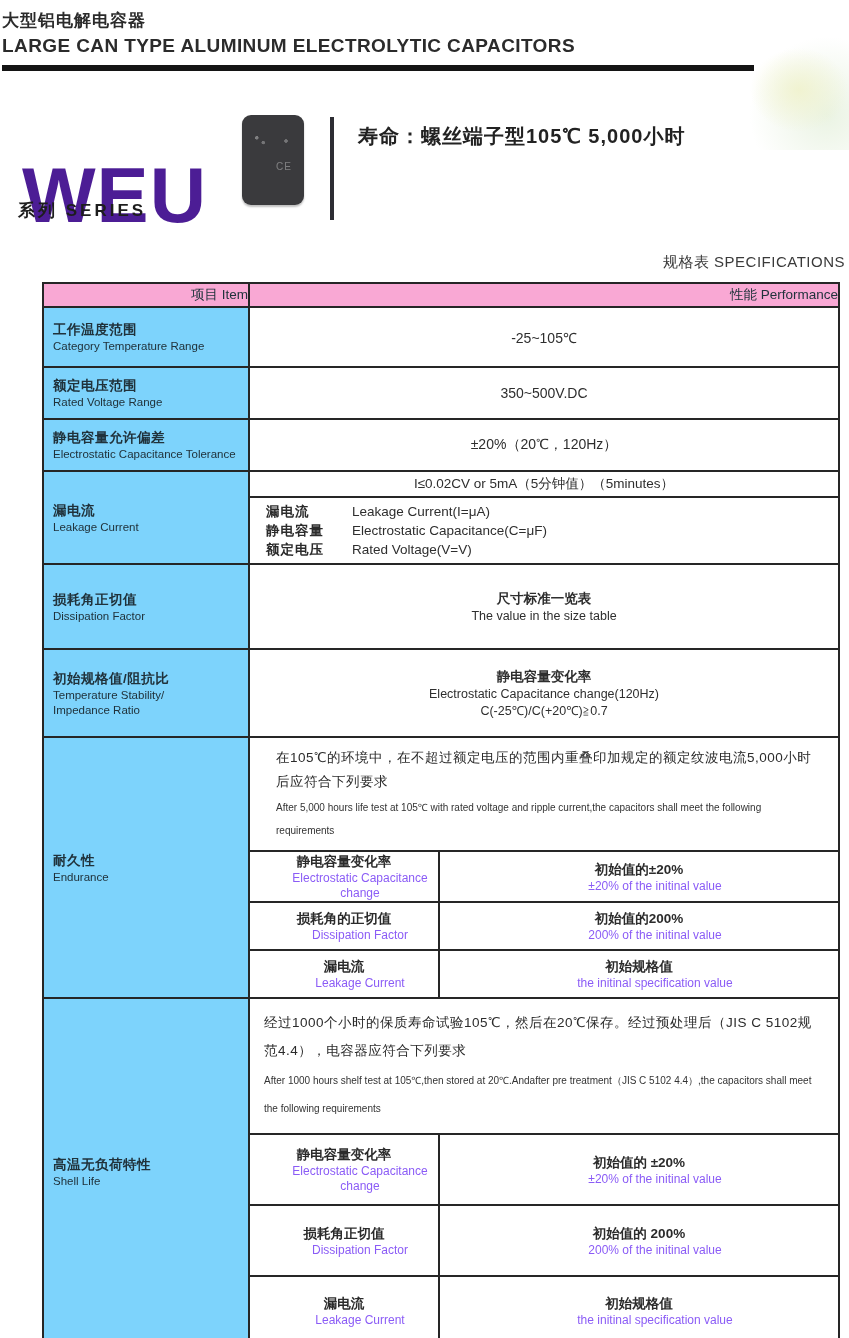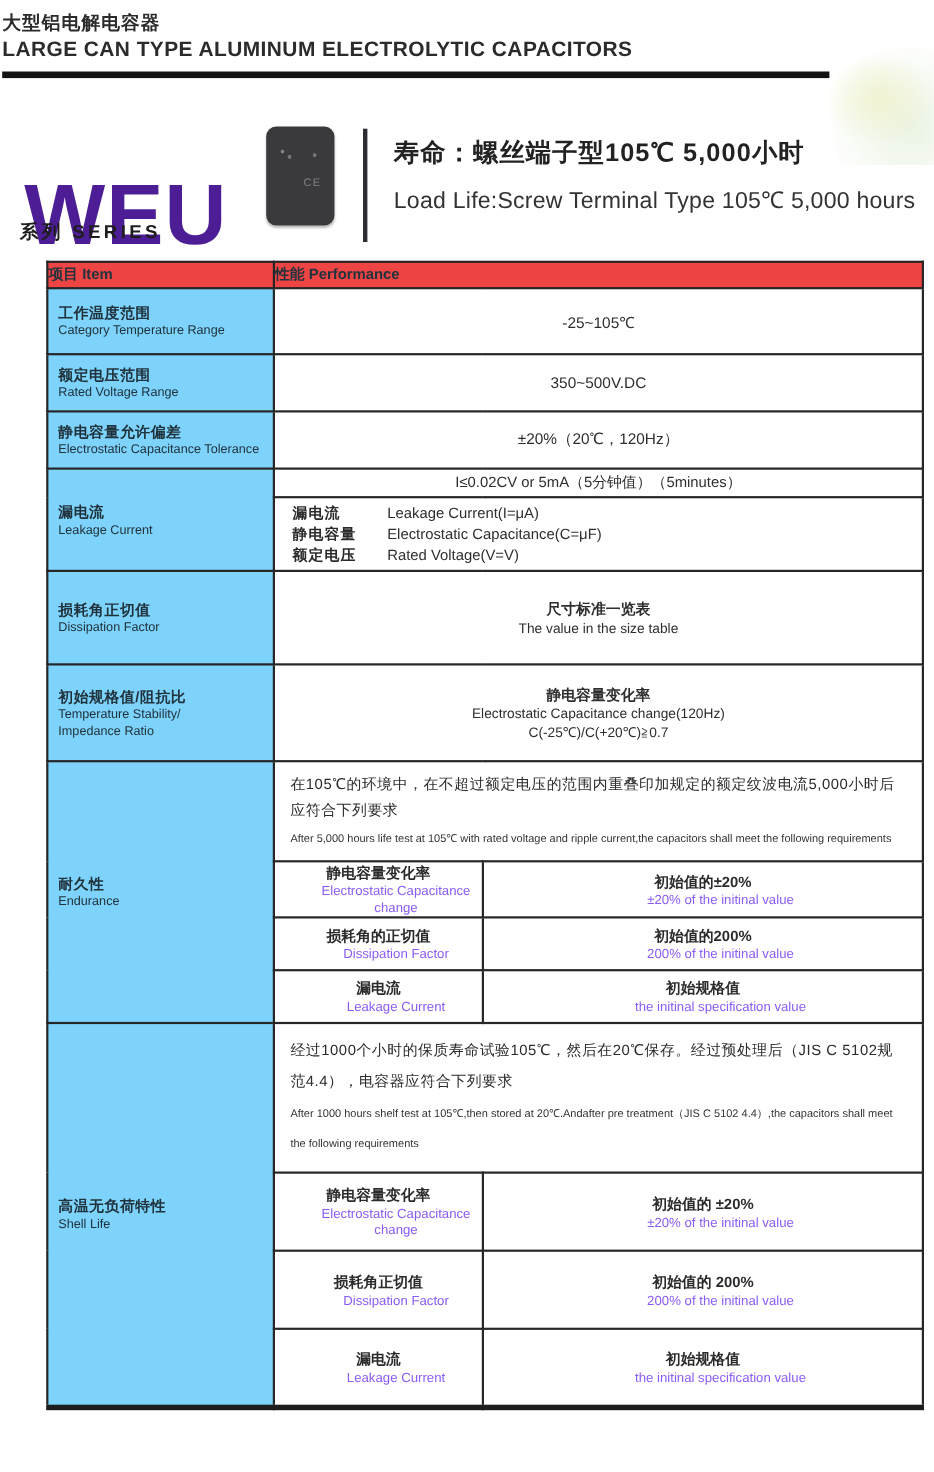--- a/index.html
+++ b/index.html
@@ -53,57 +53,57 @@
     background:
       radial-gradient(circle at 30% 30%, rgba(255,255,255,0.35) 1.5px, transparent 2px),
       radial-gradient(circle at 70% 60%, rgba(255,255,255,0.3) 1.5px, transparent 2px);
   }
   .cap-image::after {
     content:""; position:absolute; right:12px; top:20px; width:12px; height:12px;
     background: radial-gradient(circle at 50% 50%, rgba(255,255,255,0.3) 1.5px, transparent 2px);
   }
   .v-divider { position:absolute; left:330px; top:2px; width:4px; height:103px; background:#2d2d33; }
   .life-block { position:absolute; left:358px; top:8px; }
-  .life-cn { font-size:23px; font-weight:bold; letter-spacing:1px; color:#222; }
+  .life-cn { font-size:20px; font-weight:bold; letter-spacing:1px; color:#222; }
   .life-en { font-size:21px; margin-top:13px; color:#333; letter-spacing:0.2px; }
 
   
   .spec-caption {
     width:845px; text-align:right; margin-top:26px;
     font-size:15px; color:#3a3a3a; letter-spacing:0.5px;
   }
 
   
   table.spec-table {
     width:796px; margin:10px 0 0 42px;
     border-collapse:collapse; table-layout:fixed;
     border:2px solid #262626; border-bottom:5px solid #1d1d1d;
   }
   .spec-table col.c1 { width:206px; }
   .spec-table col.c2 { width:190px; }
   .spec-table col.c3 { width:400px; }
   .spec-table th, .spec-table td { border:2px solid #262626; vertical-align:middle; }
   .spec-table th {
-    background:#ef4444; height:24px;
-    font-size:13.5px; font-weight:bold; color:#21333c; text-align:left;
+    background:#f9a8d4; height:24px;
+    font-size:13.5px; font-weight:normal; color:#21333c; text-align:right;
   }
   td.item {
     background:#7dd3fc; text-align:left; padding:6px 6px 6px 9px; color:#20323b;
   }
   td.item .cn { font-size:13.5px; font-weight:bold; line-height:17px; letter-spacing:0.5px; }
   td.item .en { font-size:11.5px; line-height:14px; margin-top:1px; }
   td.val { text-align:center; font-size:14px; color:#2e2e2e; }
   td.val .cn { font-size:13.5px; font-weight:bold; line-height:19px; }
   td.val .en { font-size:12.5px; line-height:17px; }
   td.formula { height:26px; font-size:13.5px; }
   td.defs { height:58px; padding:4px 0 4px 16px; }
   .def-line { display:flex; font-size:13.5px; line-height:19px; }
   .def-line .term { width:86px; font-weight:bold; flex:0 0 auto; letter-spacing:1px; }
   .def-line .desc { color:#2e2e2e; }
-  td.intro { padding:8px 14px; }
+  td.intro { padding:8px 26px; }
   td.intro .intro-cn { font-size:13.5px; line-height:24px; letter-spacing:0.5px; }
   td.intro .intro-en { font-size:10px;  line-height:23px; margin-top:2px; color:#333; }
   td.intro-tall { padding:10px 14px; }
   td.intro-tall .intro-cn { line-height:28px; }
   td.intro-tall .intro-en { line-height:28px; margin-top:2px; }
   td.sub-name, td.sub-val { text-align:center; }
   td.sub-name .cn, td.sub-val .cn { font-size:13.5px; font-weight:bold; line-height:19px; }
   td.sub-name .en, td.sub-val .en { font-size:12px; line-height:15px; color:#8b5cf6;padding-left:32px; }
   .h60  { height:60px; }
   .h58  { height:52px;margin-top:48px; }
@@ -127,24 +127,24 @@
 
   <div class="series-banner">
     <div class="series-name">WEU</div>
     <div class="series-sub">系列 SERIES</div>
     <div class="cap-image">
       <span class="cap-mark">CE</span>
     </div>
     <div class="v-divider"></div>
     <div class="life-block">
       <div class="life-cn">寿命：螺丝端子型105℃  5,000小时</div>
-      <div class="life-en">Load Life:Screw Terminal Type  105℃ 5,000  hours</div>
     </div>
   </div>
 
+  <div class="spec-caption">规格表 SPECIFICATIONS</div>
 
   <table class="spec-table">
     <colgroup>
         <col class="c1">
         <col class="c2">
         <col class="c3">
       </colgroup>
 
     <tbody>
         <tr>

